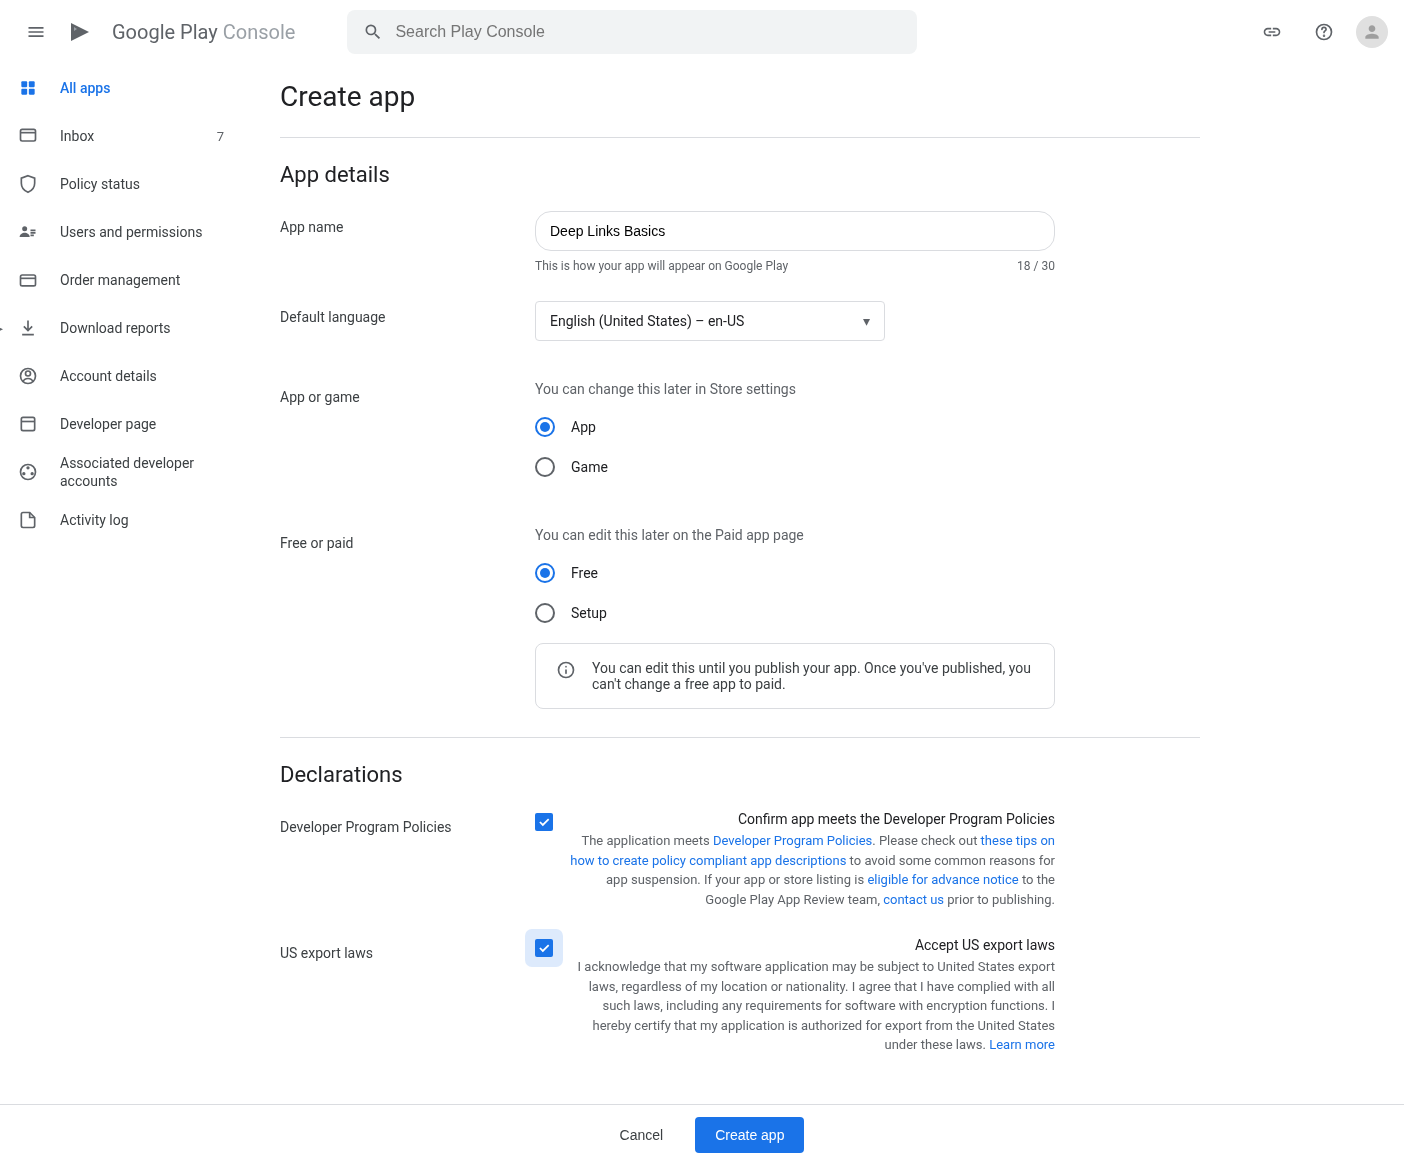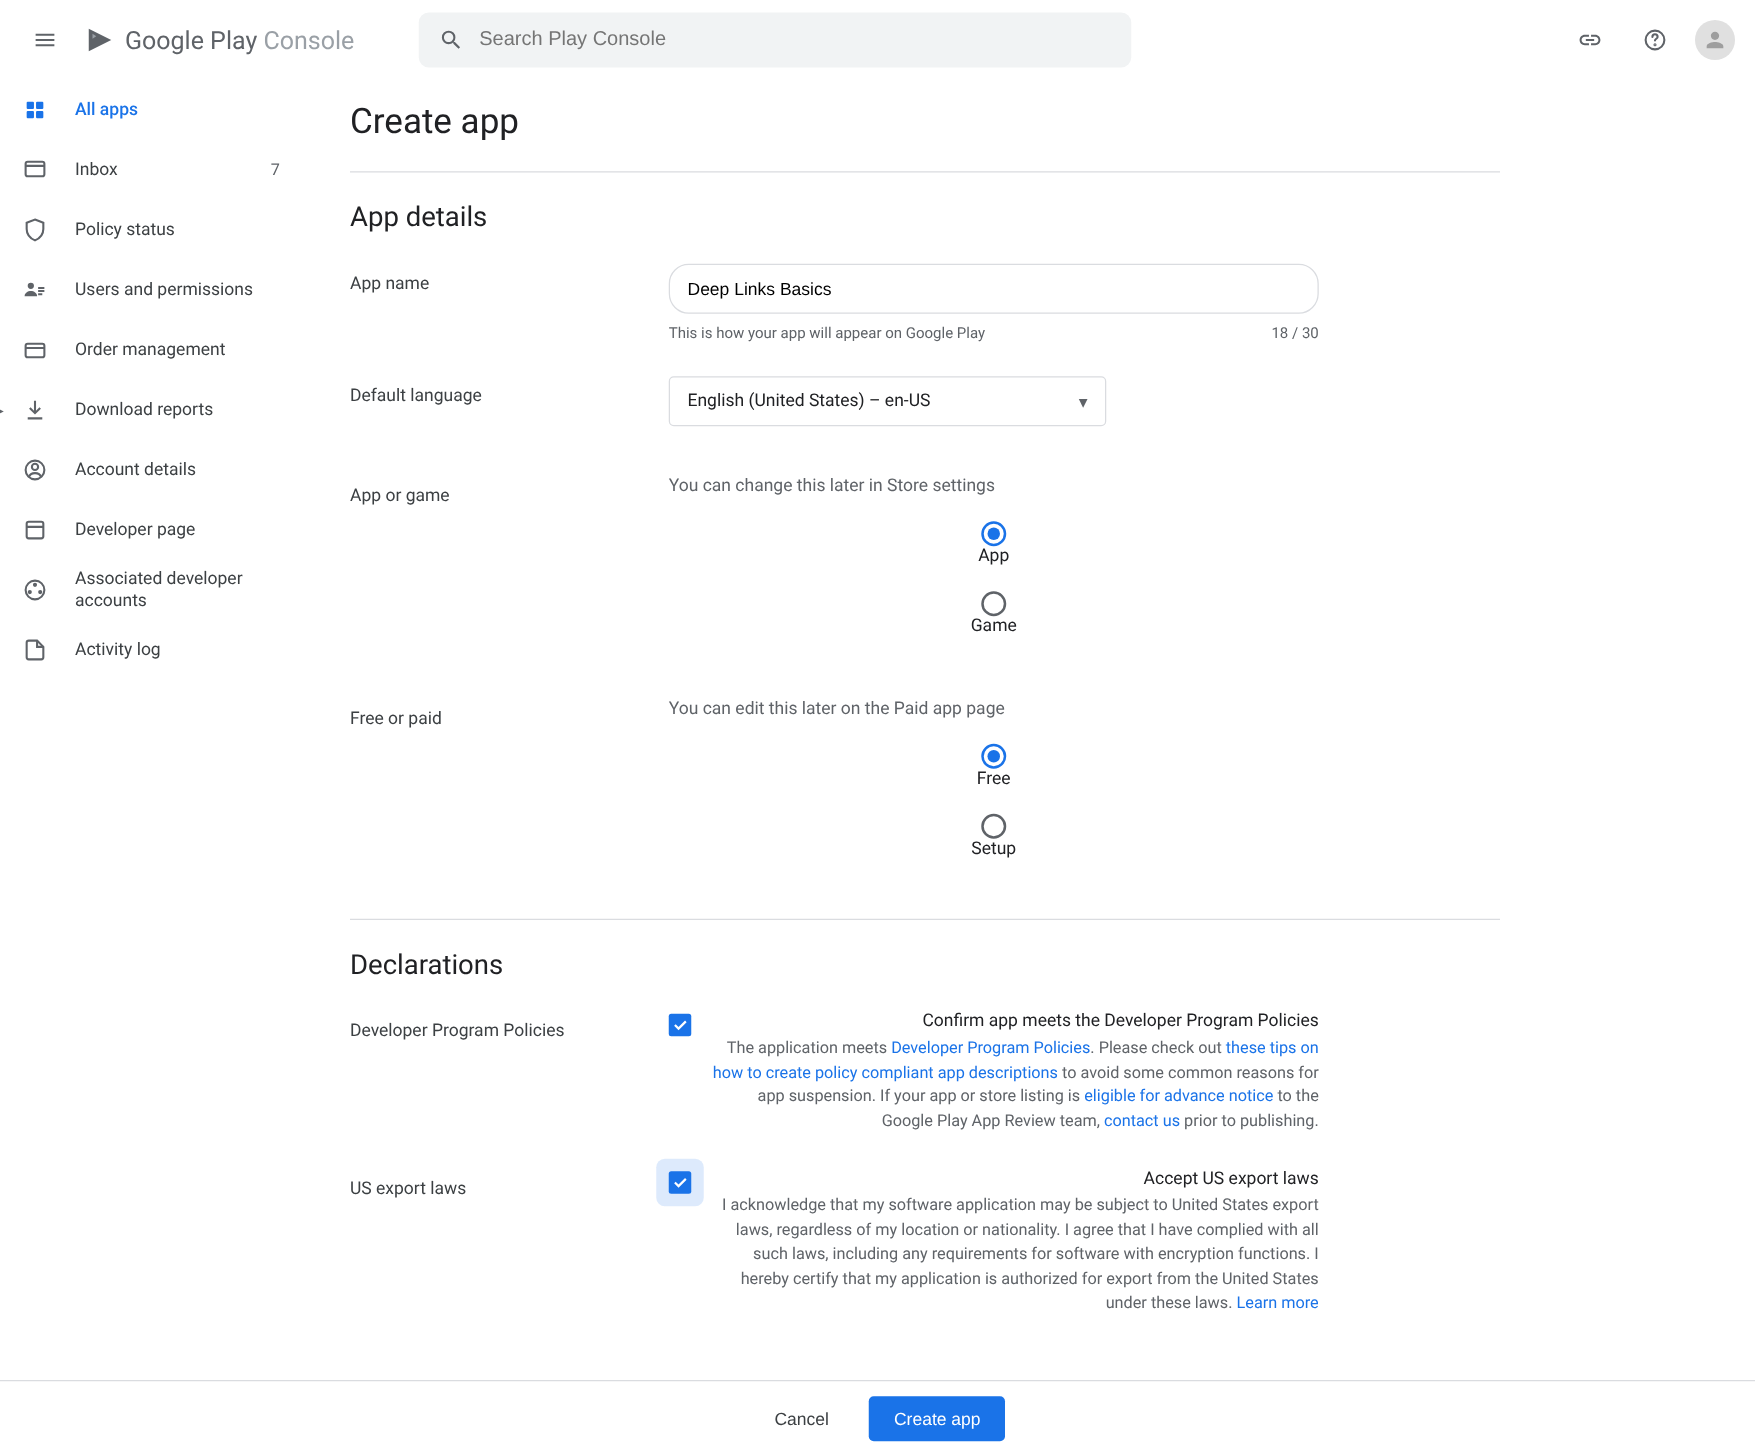--- a/index.html
+++ b/index.html
@@ -1,20 +1,20 @@
 <!DOCTYPE html>
 <html><head>
 <meta charset="utf-8">
 <style>
   * { box-sizing: border-box; margin: 0; padding: 0; }
   body { font-family: Roboto, Arial, sans-serif; color: #202124; background: #fff; }
   
   .topbar { height: 64px; display: flex; align-items: center; padding: 0 16px; gap: 12px; }
   .menu-btn { width: 40px; height: 40px; display: flex; align-items: center; justify-content: center; cursor: pointer; border-radius: 50%; }
-  .logo { display: flex; align-items: center; gap: 8px; }
+  .logo { display: flex; align-items: center; gap: 20px; }
   .logo-triangle { width: 24px; height: 24px; }
   .logo-text { font-size: 20px; color: #5f6368; font-weight: 400; }
   .search-box { flex: 0 0 auto; margin-left: 40px; width: 570px; height: 44px; background: #f1f3f4; border-radius: 8px; display: flex; align-items: center; padding: 0 16px; gap: 12px; }
   .search-box input { flex: 1; border: none; background: transparent; font-size: 16px; outline: none; color: #5f6368; }
   .topbar-spacer { flex: 1; }
   .topbar-icon { width: 40px; height: 40px; display: flex; align-items: center; justify-content: center; cursor: pointer; border-radius: 50%; color: #5f6368; }
   .avatar { width: 32px; height: 32px; border-radius: 50%; background: #e0e0e0; display: flex; align-items: center; justify-content: center; color: #9e9e9e; }
   
   .layout { display: flex; }
   .sidebar { width: 240px; padding: 0 0 16px 0; }
@@ -34,21 +34,21 @@
   .form-label { width: 255px; font-size: 14px; color: #3c4043; padding-top: 8px; }
   .form-field { flex: 1; max-width: 520px; }
   
   .text-input { width: 100%; height: 40px; border: 1px solid #dadce0; border-radius: 16px; padding: 0 14px; font-size: 14px; outline: none; }
   .helper { font-size: 12px; color: #5f6368; margin-top: 8px; display: flex; justify-content: space-between; }
   
   .select-box { width: 350px; height: 40px; border: 1px solid #dadce0; border-radius: 4px; padding: 0 14px; display: flex; align-items: center; justify-content: space-between; font-size: 14px; cursor: pointer; }
   .select-box .arrow { color: #5f6368; }
   
   .info-text { font-size: 14px; color: #5f6368; margin-bottom: 20px; }
-  .radio-option { display: flex; align-items: center; margin-bottom: 20px; cursor: pointer; flex-direction: column; }
+  .radio-option { display: flex; align-items: center; gap: 16px; margin-bottom: 20px; cursor: pointer; }
   .radio { width: 20px; height: 20px; border: 2px solid #5f6368; border-radius: 50%; display: flex; align-items: center; justify-content: center; }
   .radio.checked { border-color: #1a73e8; }
   .radio.checked::after { content: ''; width: 10px; height: 10px; background: #1a73e8; border-radius: 50%; }
   .radio-label { font-size: 14px; }
   
   .info-box { border: 1px solid #dadce0; border-radius: 8px; padding: 16px 20px; display: flex; gap: 16px; font-size: 14px; color: #3c4043; margin-top: 20px; }
   .info-box .icon { color: #5f6368; flex-shrink: 0; }
   
   .divider { border: none; border-top: 1px solid #dadce0; margin: 24px 0; }
   
@@ -253,20 +253,27 @@
       <div class="form-label">Free or paid</div>
       <div class="form-field">
         <div class="info-text">You can edit this later on the Paid app page</div>
         <div class="radio-option">
           <div class="radio checked"></div>
           <span class="radio-label">Free</span>
         </div>
         <div class="radio-option">
           <div class="radio"></div>
           <span class="radio-label">Setup</span>
+        </div>
+        <div class="info-box">
+          <span class="icon"><svg width="20" height="20" viewBox="0 0 24 24" fill="none" stroke="currentColor" stroke-width="2">
+                <circle cx="12" cy="12" r="9"></circle>
+                <path d="M12 8v.01M12 12v4" stroke-linecap="round"></path>
+              </svg></span>
+          <span>You can edit this until you publish your app. Once you've published, you can't change a free app to paid.</span>
         </div>
       </div>
     </div>
 
     <hr class="divider">
 
     <h2 class="section-title">Declarations</h2>
 
     <div class="form-row">
       <div class="form-label">Developer Program Policies</div>

